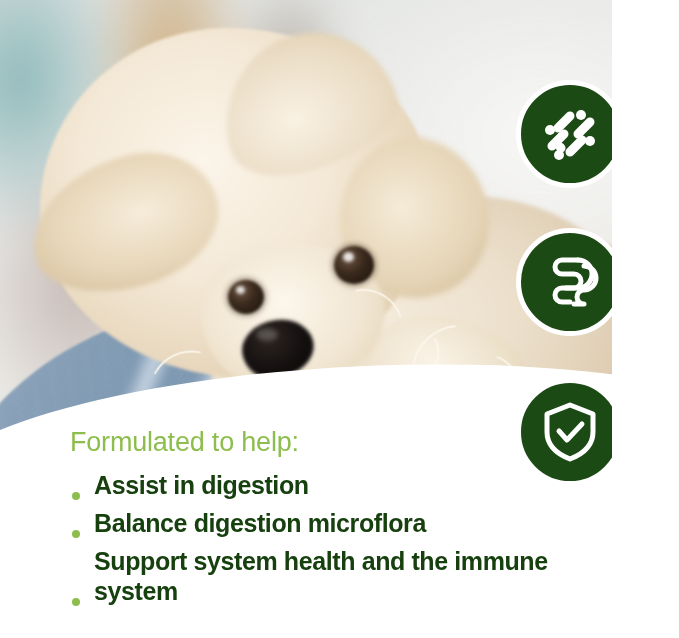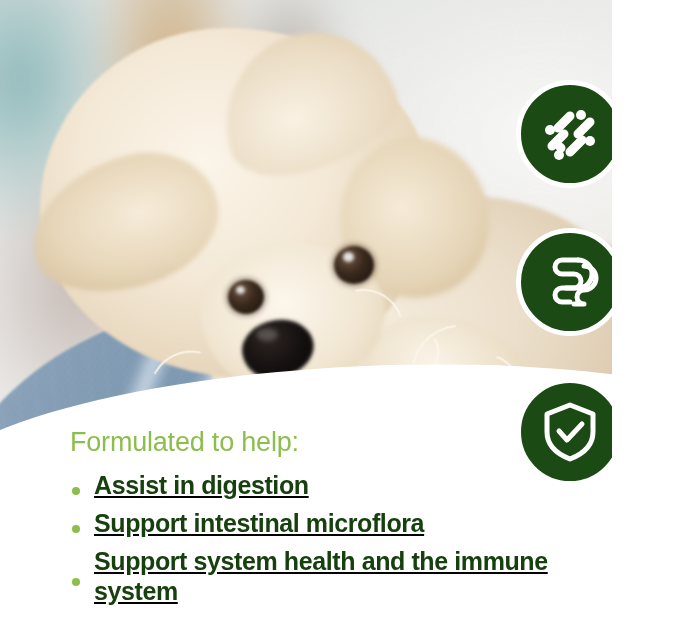--- a/index.html
+++ b/index.html
@@ -253,23 +253,22 @@
     margin: 0 0 12px 0;
     line-height: 1.1;
   }
   .benefit-list {
     list-style: none;
     margin: 0;
     padding: 0;
   }
   .benefit-item {
     display: flex;
-    align-items: center;
+    align-items: flex-end;
     margin-bottom: 8px;
-    text-decoration: underline;
   }
   .bullet {
     flex: 0 0 auto;
     width: 8px;
     height: 8px;
     border-radius: 50%;
     margin: 12px 14px 0 2px;
   }
   .benefit-text {
     font-size: 25px;
@@ -347,21 +346,21 @@
   <div class="content">
     <p class="heading" style="color: rgb(141, 190, 77);">Formulated to help:</p>
 
     <ul class="benefit-list">
       <li class="benefit-item">
         <span class="bullet" style="background: rgb(141, 190, 77);"></span>
         <span class="benefit-text" style="color: rgb(23, 64, 15);">Assist in digestion</span>
       </li>
       <li class="benefit-item">
         <span class="bullet" style="background: rgb(141, 190, 77);"></span>
-        <span class="benefit-text" style="color: rgb(23, 64, 15);">Support intestinal microflora</span>
+        <span class="benefit-text" style="color: rgb(23, 64, 15);">Balance digestion microflora</span>
       </li>
       <li class="benefit-item">
         <span class="bullet" style="background: rgb(141, 190, 77);"></span>
         <span class="benefit-text" style="color: rgb(23, 64, 15);">Support system health and the immune system</span>
       </li>
     </ul>
   </div>
 
   <div class="badge badge-probiotic" style="background: rgb(28, 74, 20);">
     <svg width="64" height="64" viewBox="0 0 64 64">

